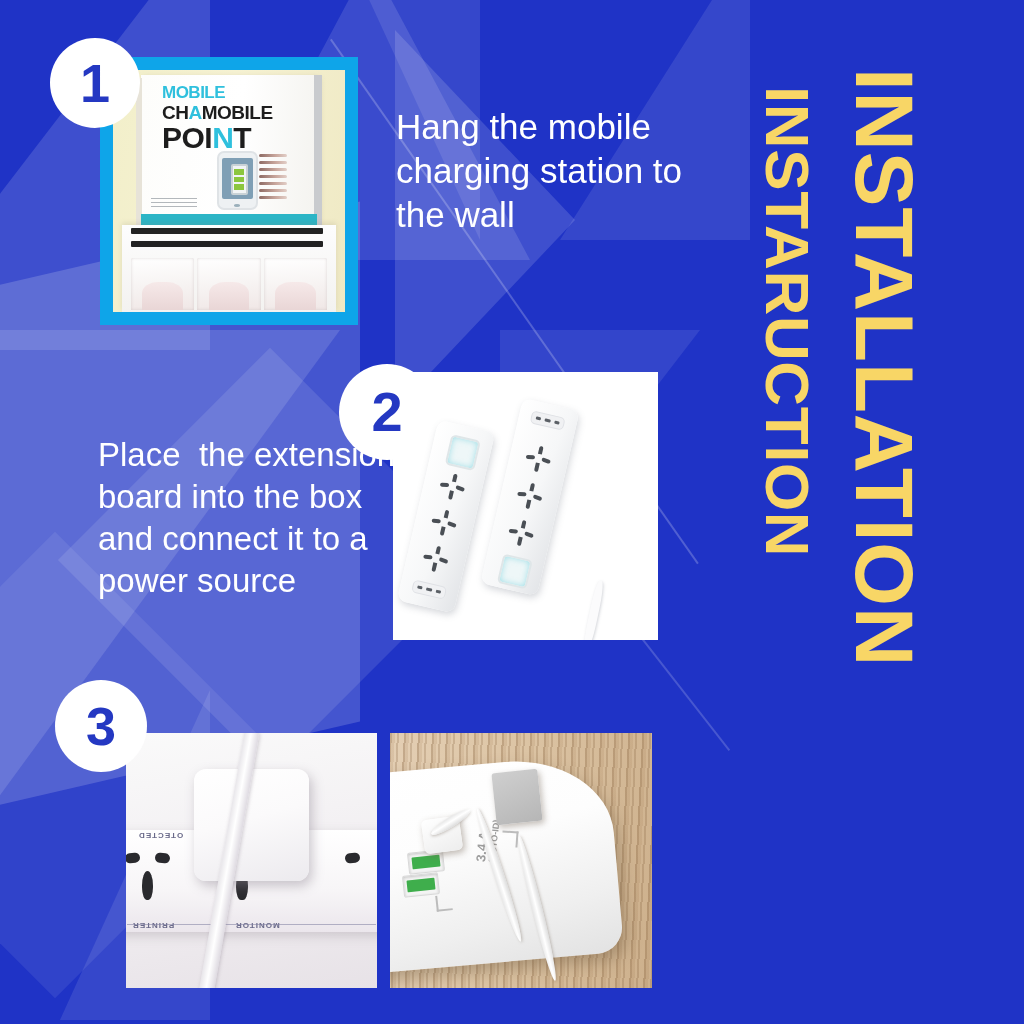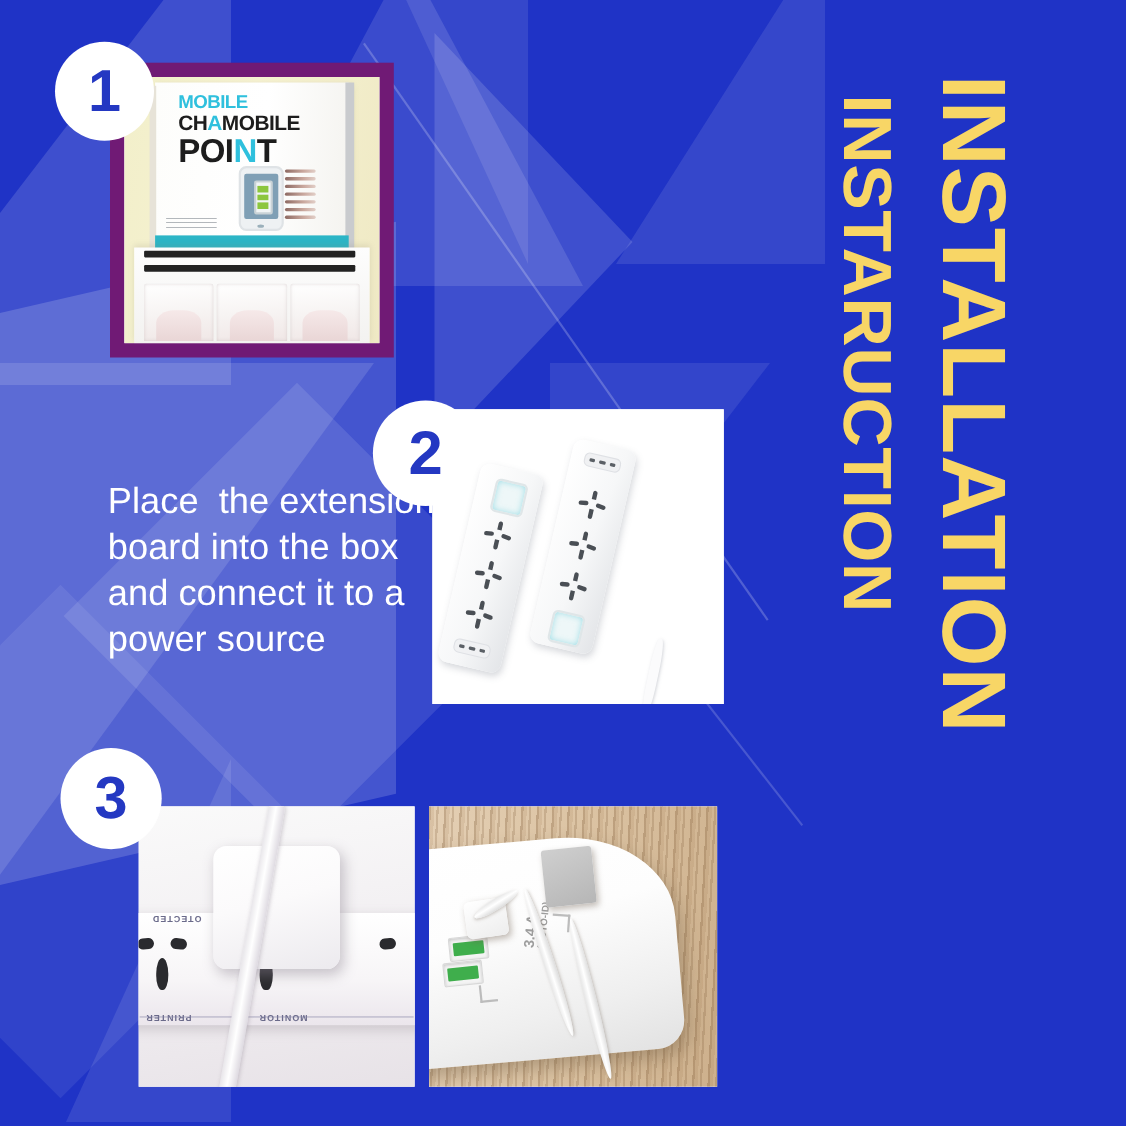--- a/index.html
+++ b/index.html
@@ -42,21 +42,21 @@
     justify-content: center;
     color: #2438c2;
     font-weight: 700;
     line-height: 1;
     z-index: 6;
   }
 
   
   .photo-frame {
     position: absolute;
-    background: #701a75;
+    background: #0ea5e9;
     z-index: 4;
     overflow: hidden;
   }
   .photo {
     position: absolute;
     overflow: hidden;
     background: #ffffff;
   }
 
   
@@ -307,20 +307,21 @@
           <div class="p1-door"></div>
         </div>
       </div>
     </div>
   </div>
 
   <div class="badge" style="left:50px;top:38px;width:90px;height:90px;font-size:54px;">
     <span>1</span>
   </div>
 
+  <div class="step-text" style="left:396px;top:105px;width:300px;font-size:35px;line-height:1.26;">Hang the mobile charging station to the wall</div>
 
   <div class="photo" style="left:393px;top:372px;width:265px;height:268px;z-index:4;">
     <div class="p2-bg"></div>
 
     <div class="strip" style="left:24px;top:52px;width:58px;height:185px;transform:rotate(13deg);">
       <div class="swtch" style="top:6%;"></div>
       <div class="sock" style="top:26%;">
         <i class="top"></i>
         <i class="bl"></i>
         <i class="br"></i>

